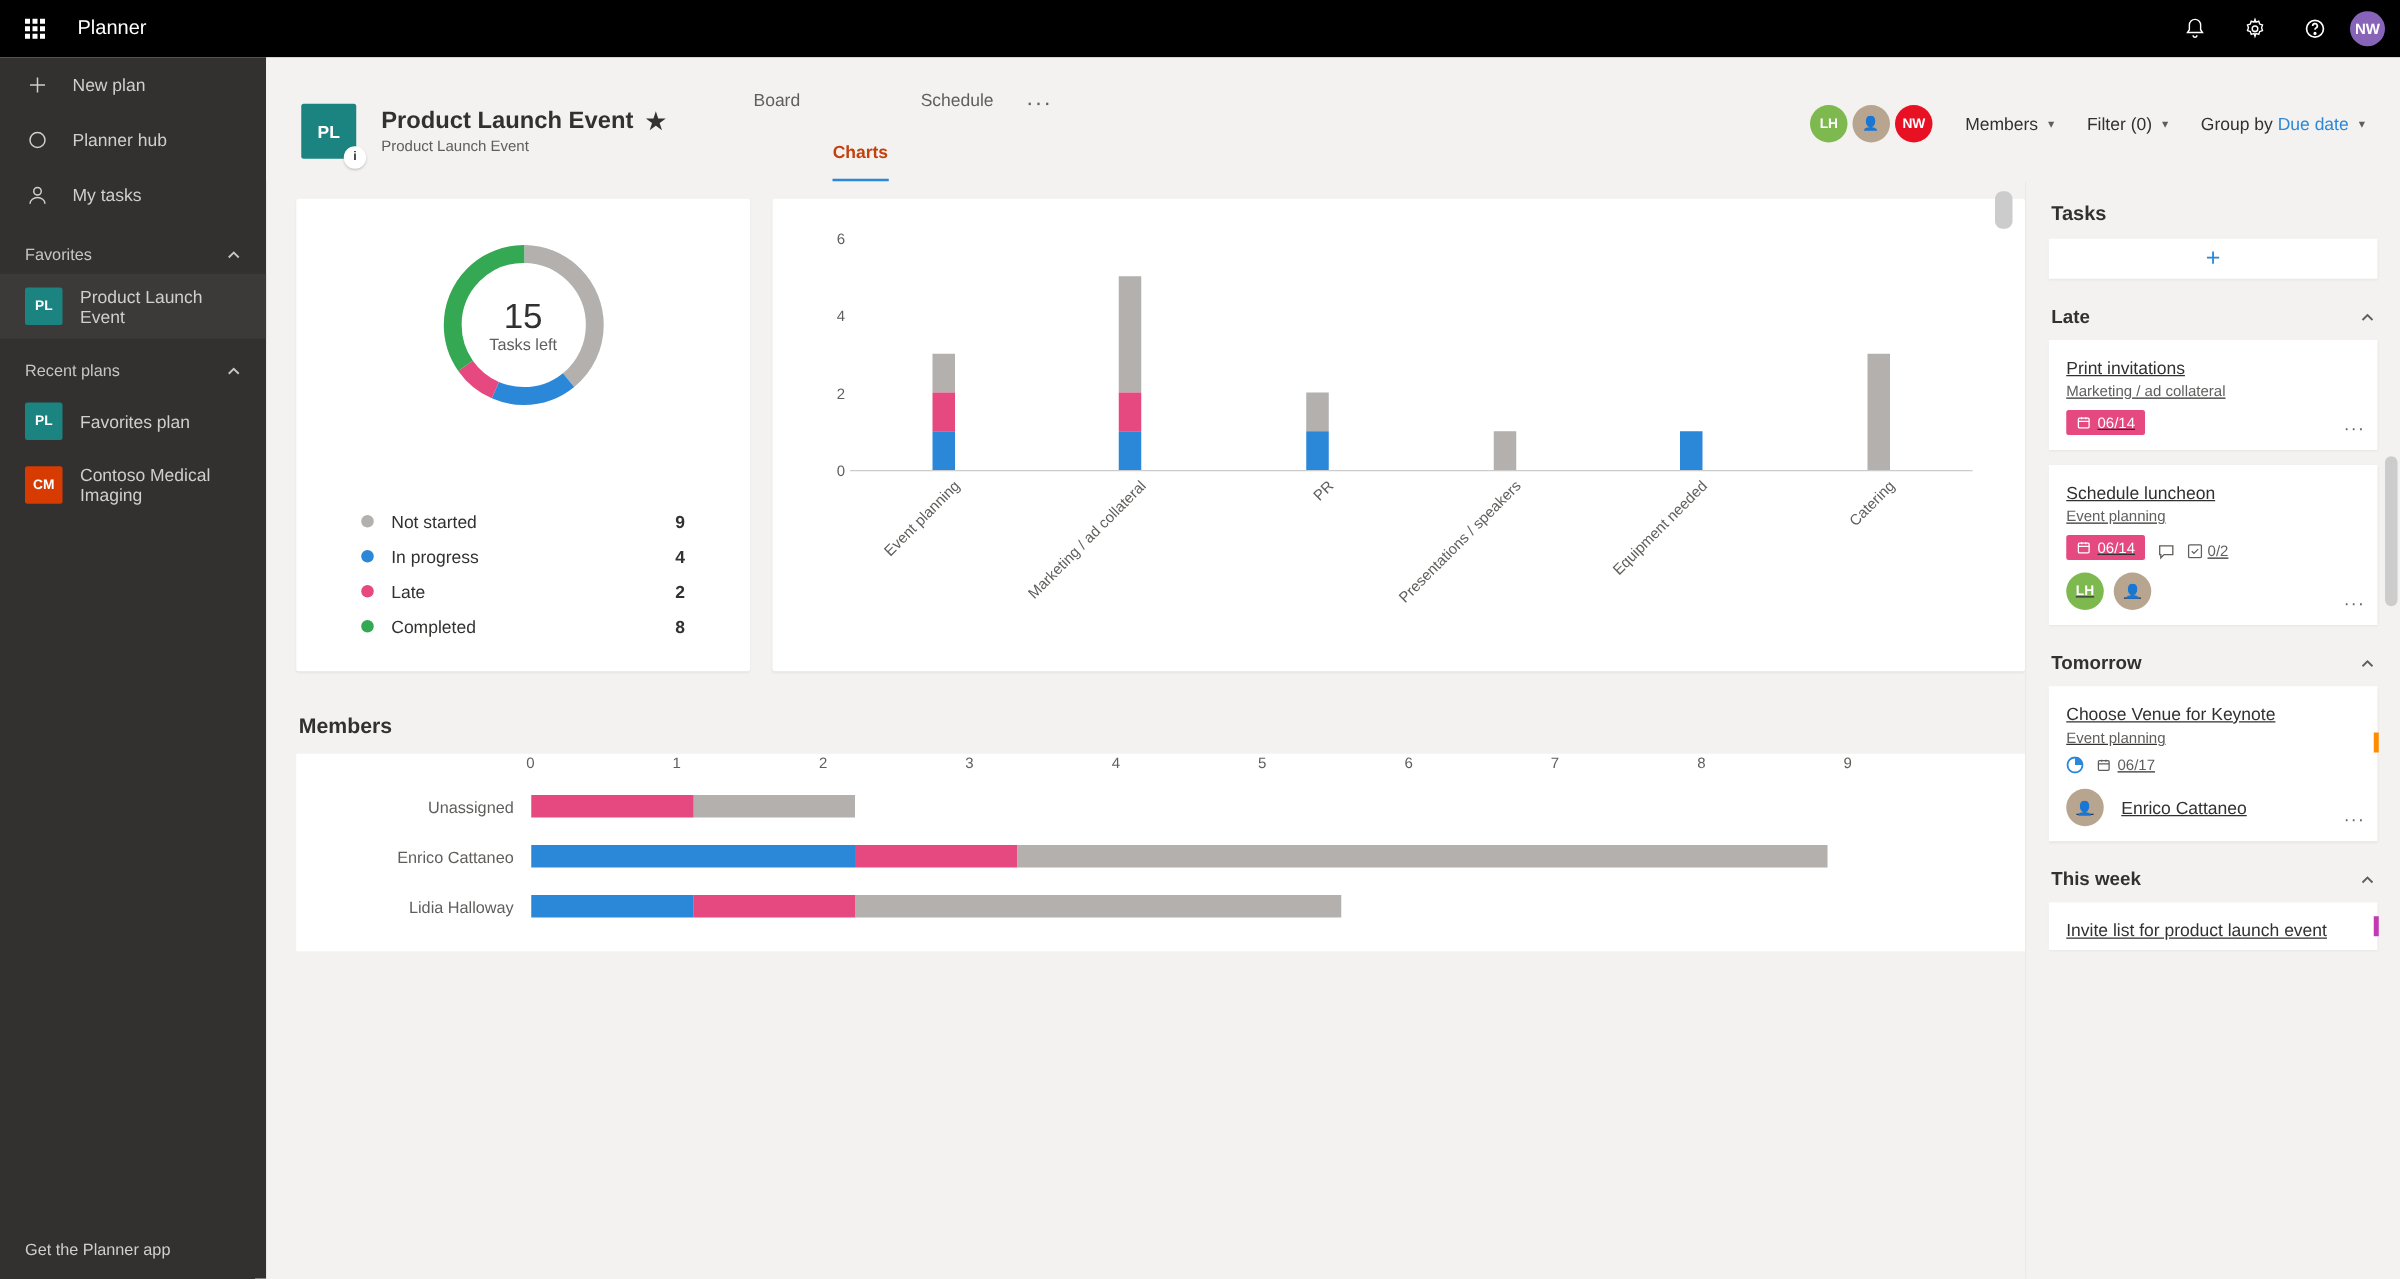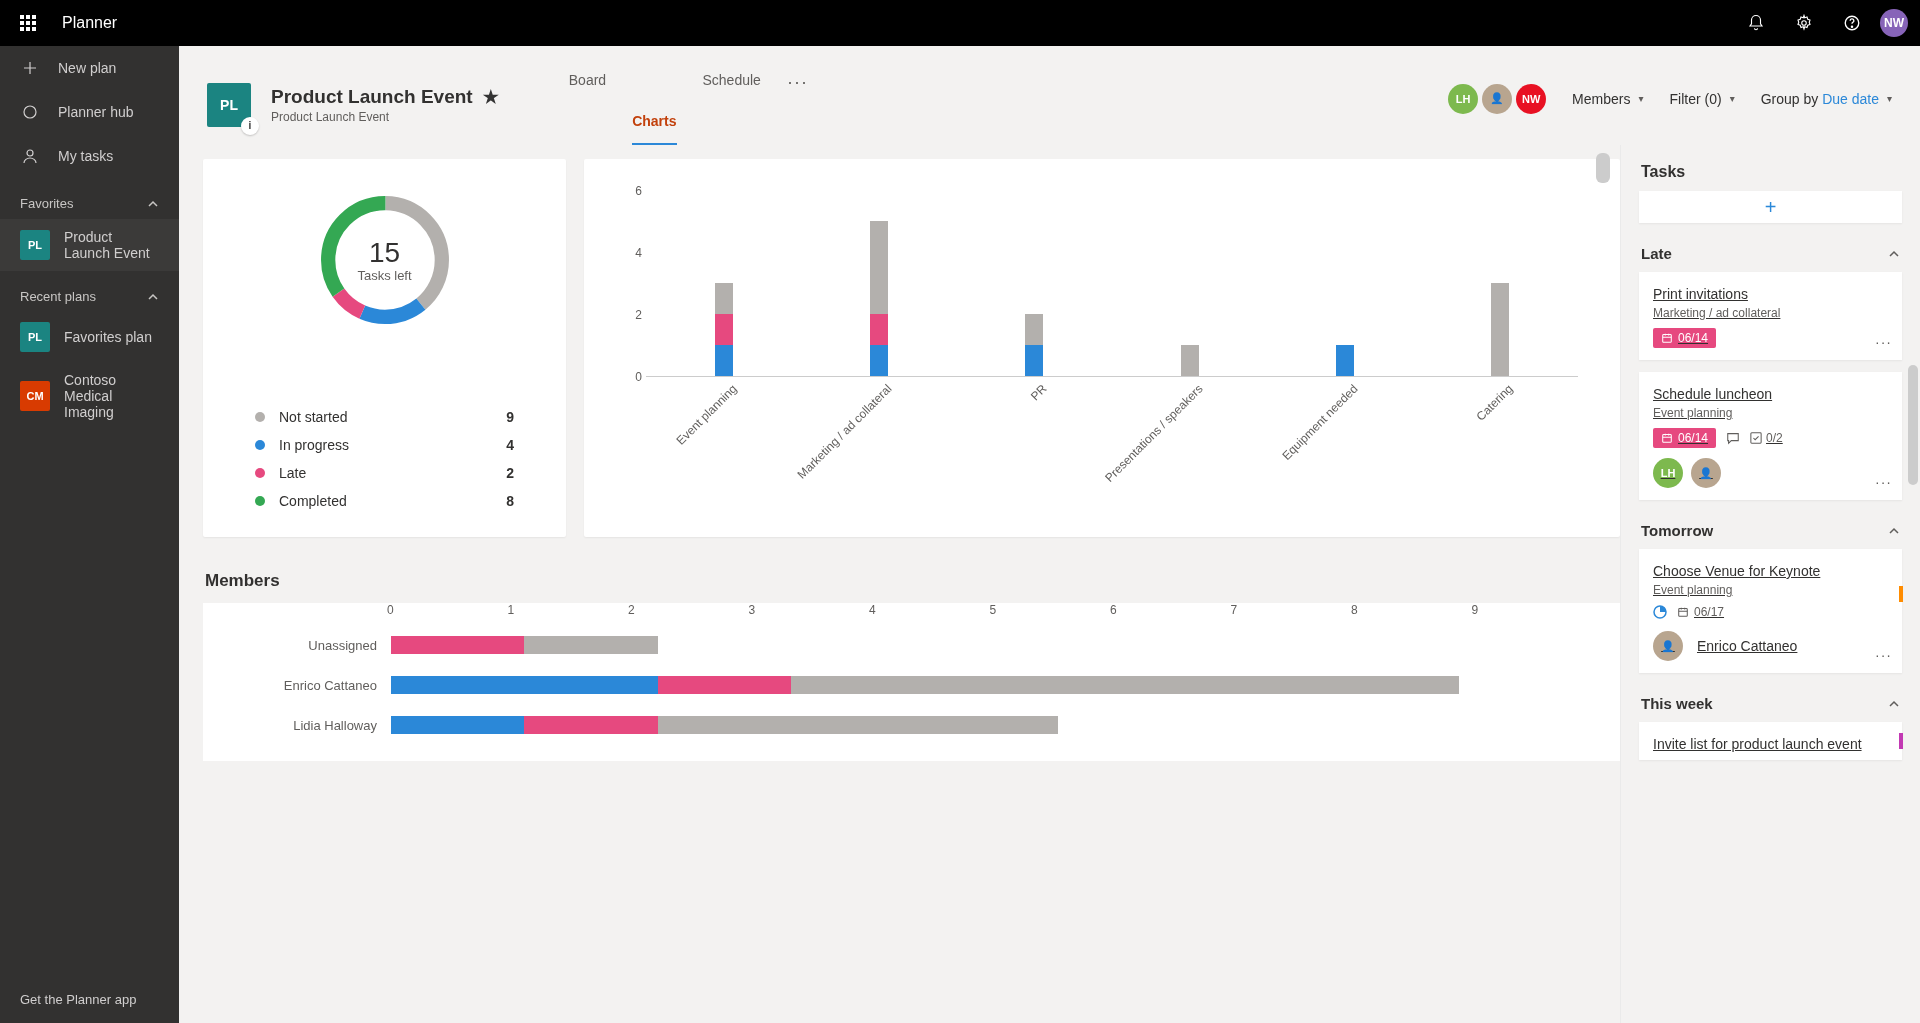--- a/index.html
+++ b/index.html
@@ -10,21 +10,21 @@
 .waffle { width: 32px; height: 32px; display: flex; align-items: center; justify-content: center; cursor: pointer; }
 .waffle-grid { display: grid; grid-template-columns: repeat(3,4px); grid-template-rows: repeat(3,4px); gap: 2px; }
 .waffle-grid span { background: #fff; width: 4px; height: 4px; }
 .app-name { margin-left: 18px; font-size: 16px; font-weight: 400; }
 .topbar-right { margin-left: auto; display: flex; align-items: center; gap: 8px; }
 .topbar-icon { width: 40px; height: 46px; display: flex; align-items: center; justify-content: center; cursor: pointer; color: #fff; }
 .avatar { width: 28px; height: 28px; border-radius: 50%; background: #8764b8; color: #fff; display: flex; align-items: center; justify-content: center; font-size: 12px; font-weight: 600; cursor: pointer; }
 
 
 .shell { display: flex; height: calc(1023px - 46px); }
-.sidebar { width: 179px; background: #323130; color: #d0cece; display: flex; flex-direction: column; font-size: 14px; }
+.sidebar { width: 213px; background: #323130; color: #d0cece; display: flex; flex-direction: column; font-size: 14px; }
 .side-item { display: flex; align-items: center; padding: 0 20px; height: 44px; cursor: pointer; gap: 18px; }
 .side-icon { width: 20px; height: 20px; display: flex; align-items: center; justify-content: center; color: #d0cece; }
 .side-section { padding: 18px 20px 8px; display: flex; align-items: center; justify-content: space-between; font-size: 13px; color: #c8c6c4; gap: 20px; }
 .plan-tile { width: 30px; height: 30px; border-radius: 2px; display: flex; align-items: center; justify-content: center; font-size: 11px; font-weight: 600; color: #fff; flex-shrink: 0; }
 .plan-row { display: flex; align-items: center; gap: 14px; padding: 10px 20px; cursor: pointer; }
 .plan-row.active { background: #3b3a39; }
 .sidebar-footer { margin-top: auto; padding: 16px 20px; font-size: 13px; cursor: pointer; }
 
 
 .main { flex: 1; display: flex; flex-direction: column; background: #f3f2f1; min-width: 0; }
@@ -86,21 +86,21 @@
 .hbar-seg { height: 100%; }
 
 
 .right-panel { width: 300px; background: #f3f2f1; border-left: 1px solid #eaeaea; display: flex; flex-direction: column; overflow: hidden; position: relative; }
 .rp-header { padding: 18px 20px 10px; font-size: 16px; font-weight: 600; }
 .add-task { margin: 0 18px 12px; background: #fff; height: 32px; display: flex; align-items: center; justify-content: center; color: #2b88d8; font-size: 20px; cursor: pointer; box-shadow: 0 1px 2px rgba(0,0,0,.06); }
 .rp-section { padding: 10px 20px; display: flex; align-items: center; justify-content: space-between; font-weight: 600; font-size: 15px; }
 .task-card { margin: 0 18px 12px; background: #fff; padding: 14px 14px 12px; box-shadow: 0 1px 2px rgba(0,0,0,.06); cursor: pointer; position: relative; text-decoration: underline; }
 .task-title { font-size: 14px; font-weight: 400; margin-bottom: 4px; }
 .task-bucket { font-size: 12px; color: #605e5c; margin-bottom: 8px; }
-.task-meta { display: flex; align-items: center; gap: 10px; font-size: 12px; color: #605e5c; }
+.task-meta { display: flex; align-items: flex-end; gap: 10px; font-size: 12px; color: #605e5c; }
 .date-badge { background: #e6497f; color: #fff; padding: 3px 8px; border-radius: 2px; display: flex; align-items: center; gap: 5px; font-size: 12px; }
 .date-plain { display: flex; align-items: center; gap: 5px; }
 .task-more { position: absolute; right: 10px; bottom: 10px; color: #605e5c; cursor: pointer; letter-spacing: 1px; }
 .task-avatars { display: flex; gap: 8px; margin-top: 10px; }
 .task-av { width: 30px; height: 30px; border-radius: 50%; display: flex; align-items: center; justify-content: center; font-size: 11px; font-weight: 600; color: #fff; }
 .assignee-row { display: flex; align-items: center; gap: 14px; margin-top: 12px; }
 .color-strip { position: absolute; right: -1px; top: 30%; width: 4px; height: 16px; }
 .rp-scroll { position: absolute; right: 2px; top: 220px; width: 10px; height: 120px; background: #cccccc; border-radius: 5px; }
 
 svg { display: block; }

